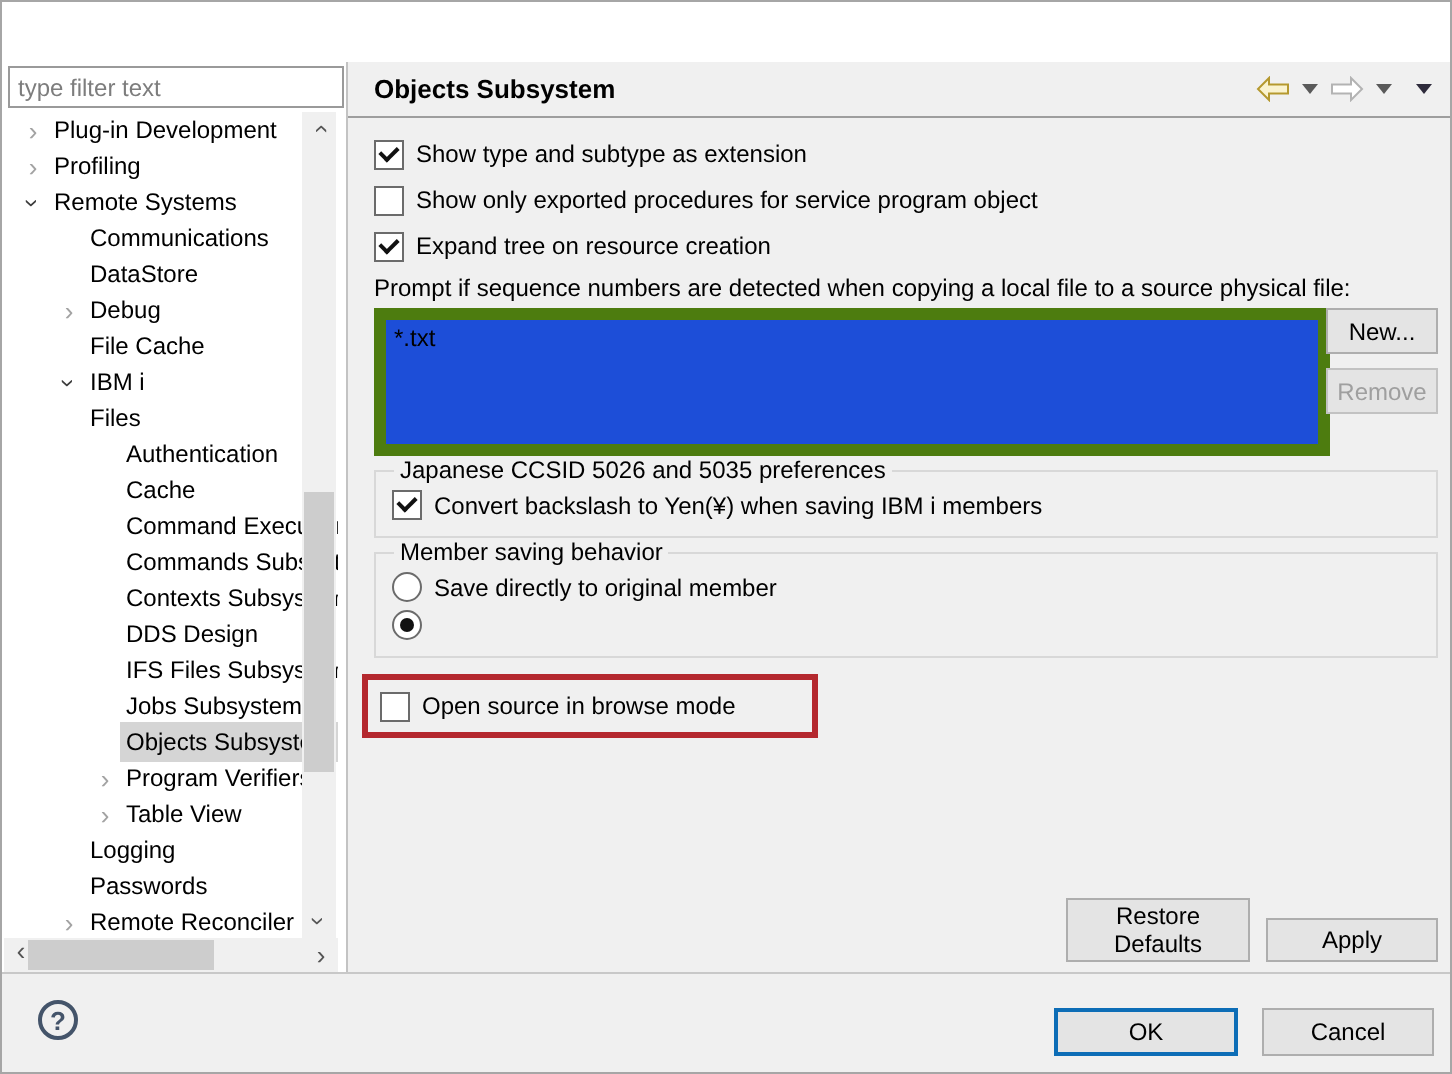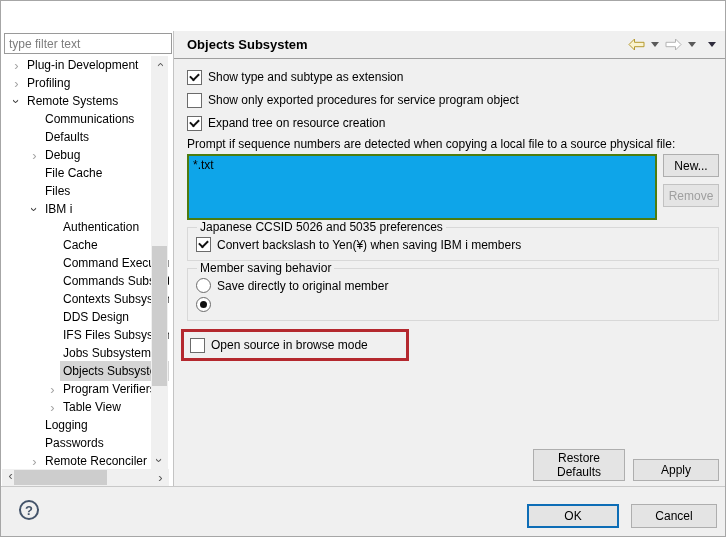--- a/index.html
+++ b/index.html
@@ -41,21 +41,21 @@
   .nav{display:flex;align-items:center;gap:6px;margin-right:10px;}
   .tri{width:0;height:0;border-left:4px solid transparent;border-right:4px solid transparent;border-top:5px solid #5a5a5a;}
   .tri.dark{border-top-color:#2e2b3c;}
   .content{position:absolute;left:173px;top:58px;width:553px;height:428px;background:#f0f0f0;box-sizing:border-box;padding:8px 8px 0 13px;}
   .opt-row{display:flex;align-items:center;gap:6px;height:20px;margin-bottom:3px;}
   .cb{width:13px;height:13px;background:#fff;border:1px solid #6b6b6b;box-sizing:content-box;position:relative;flex:none;}
   .cb.on::after{content:"";position:absolute;left:2px;top:2px;width:7px;height:4px;border-left:2px solid #111;border-bottom:2px solid #111;transform:rotate(-45deg);}
   .radio{width:13px;height:13px;border-radius:50%;background:#fff;border:1px solid #6b6b6b;position:relative;flex:none;}
   .radio.on::after{content:"";position:absolute;left:3px;top:3px;width:7px;height:7px;border-radius:50%;background:#111;}
   .prompt{margin:4px 0 3px 0;}
-  .listbox{width:466px;height:62px;background:#0ea5e9;border:2px solid #4d7c0f;}
+  .listbox{width:466px;height:62px;background:#1d4ed8;border:6px solid #4d7c0f;}
   .list-item{padding:2px 4px;}
   .btn{font-family:"Liberation Sans",sans-serif;font-size:12px;background:#e4e4e4;border:1px solid #aeaeae;color:#000;display:flex;align-items:center;justify-content:center;box-sizing:border-box;}
   .btn.disabled{color:#9f9f9f;border-color:#c2c2c2;}
   .side-btn{position:absolute;right:8px;width:56px;height:23px;margin-left:36px;}
   .btn-new{top:95px;}
   .btn-remove{top:125px;}
   fieldset.group{border:1px solid #d8d8d8;margin:0;padding:1px 8px 6px 8px;width:514px;}
   fieldset.group legend{font-size:12px;padding:0 3px;margin-left:1px;}
   .g1{margin-top:8px;}
   .g2{margin-top:11px;}
@@ -89,37 +89,37 @@
       <div class="tree-row" style="padding-left: 6px;">
         <span class="chev expanded">›</span>
         <span class="tlabel">Remote Systems</span>
       </div>
       <div class="tree-row" style="padding-left: 24px;">
         <span class="chev leaf"></span>
         <span class="tlabel">Communications</span>
       </div>
       <div class="tree-row" style="padding-left: 24px;">
         <span class="chev leaf"></span>
-        <span class="tlabel">Defaults</span>
+        <span class="tlabel">DataStore</span>
       </div>
       <div class="tree-row" style="padding-left: 24px;">
         <span class="chev collapsed">›</span>
         <span class="tlabel">Debug</span>
       </div>
       <div class="tree-row" style="padding-left: 24px;">
         <span class="chev leaf"></span>
         <span class="tlabel">File Cache</span>
-      </div>
-      <div class="tree-row" style="padding-left: 24px;">
-        <span class="chev leaf"></span>
-        <span class="tlabel">Files</span>
       </div>
       <div class="tree-row" style="padding-left: 24px;">
         <span class="chev expanded">›</span>
         <span class="tlabel">IBM i</span>
+      </div>
+      <div class="tree-row" style="padding-left: 24px;">
+        <span class="chev leaf"></span>
+        <span class="tlabel">Files</span>
       </div>
       <div class="tree-row" style="padding-left: 42px;">
         <span class="chev leaf"></span>
         <span class="tlabel">Authentication</span>
       </div>
       <div class="tree-row" style="padding-left: 42px;">
         <span class="chev leaf"></span>
         <span class="tlabel">Cache</span>
       </div>
       <div class="tree-row" style="padding-left: 42px;">

